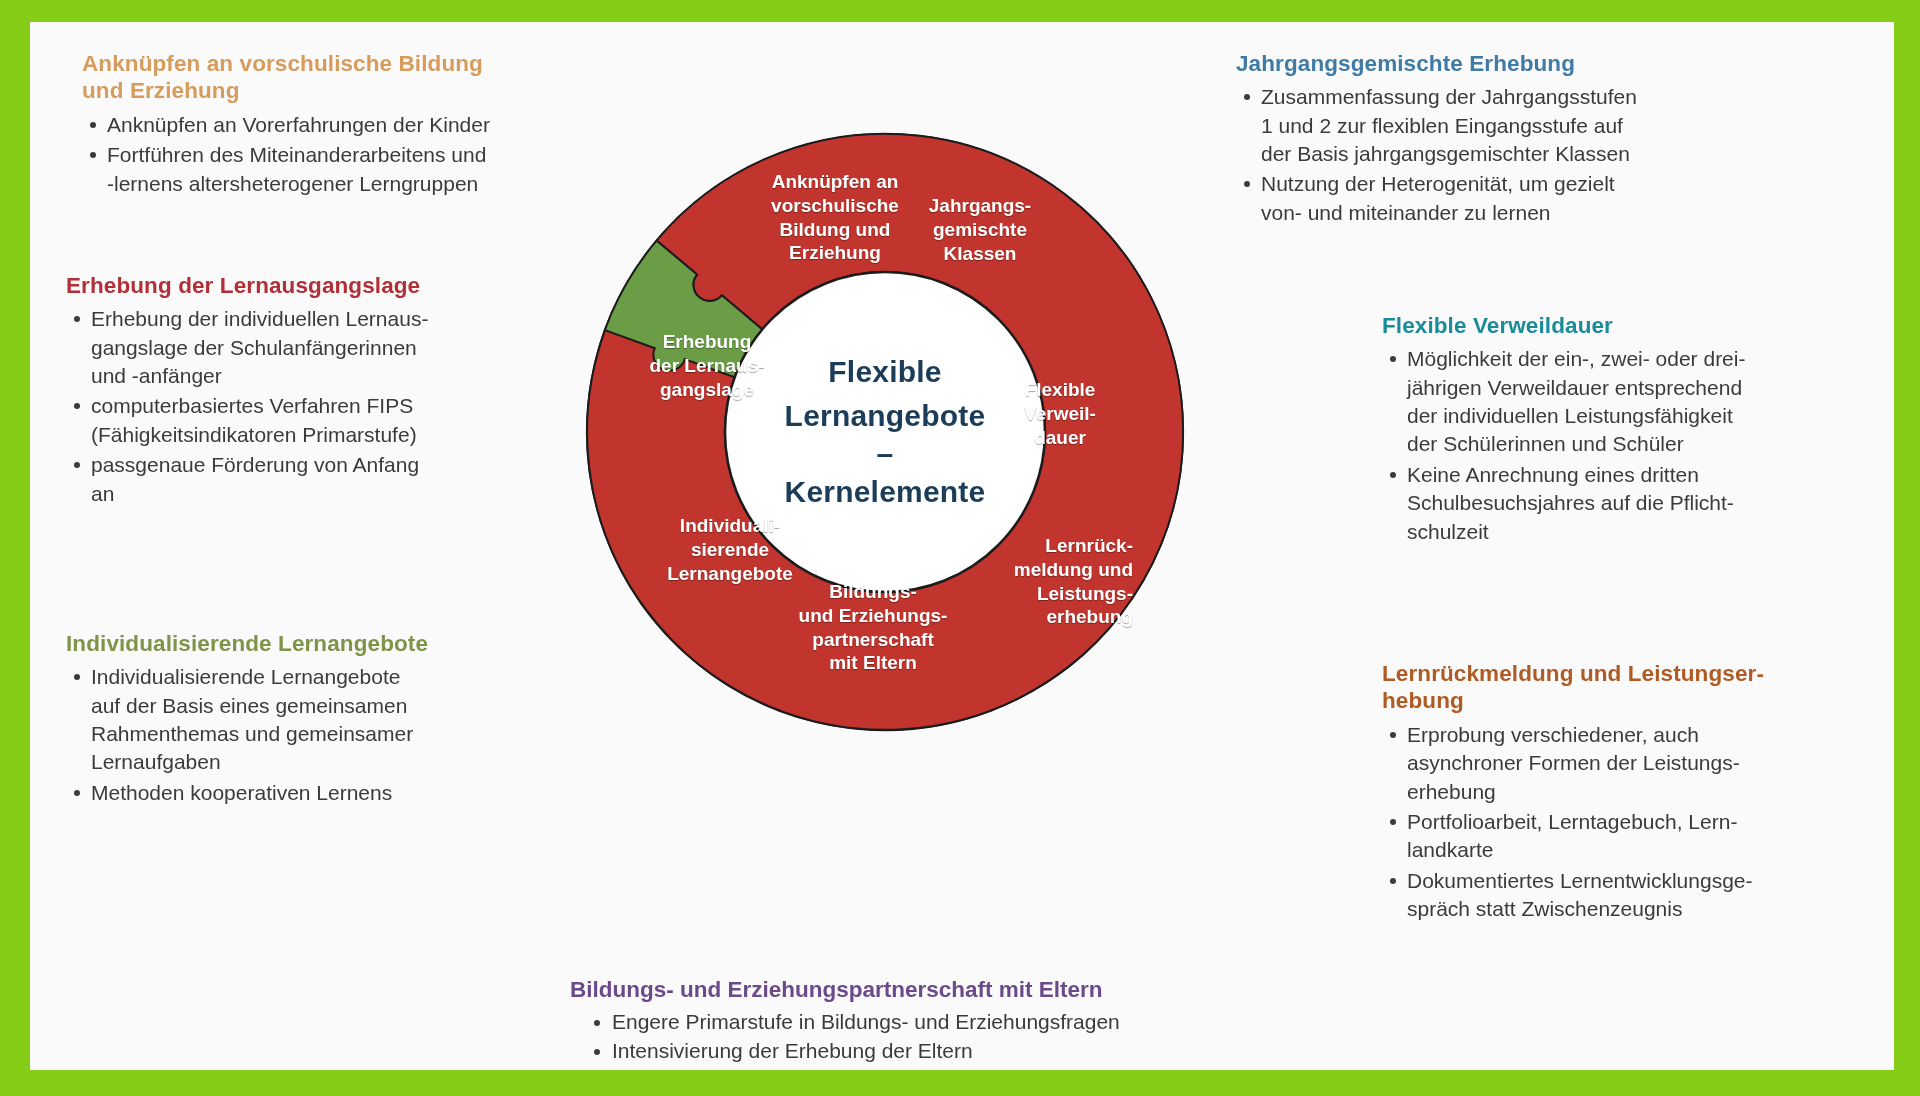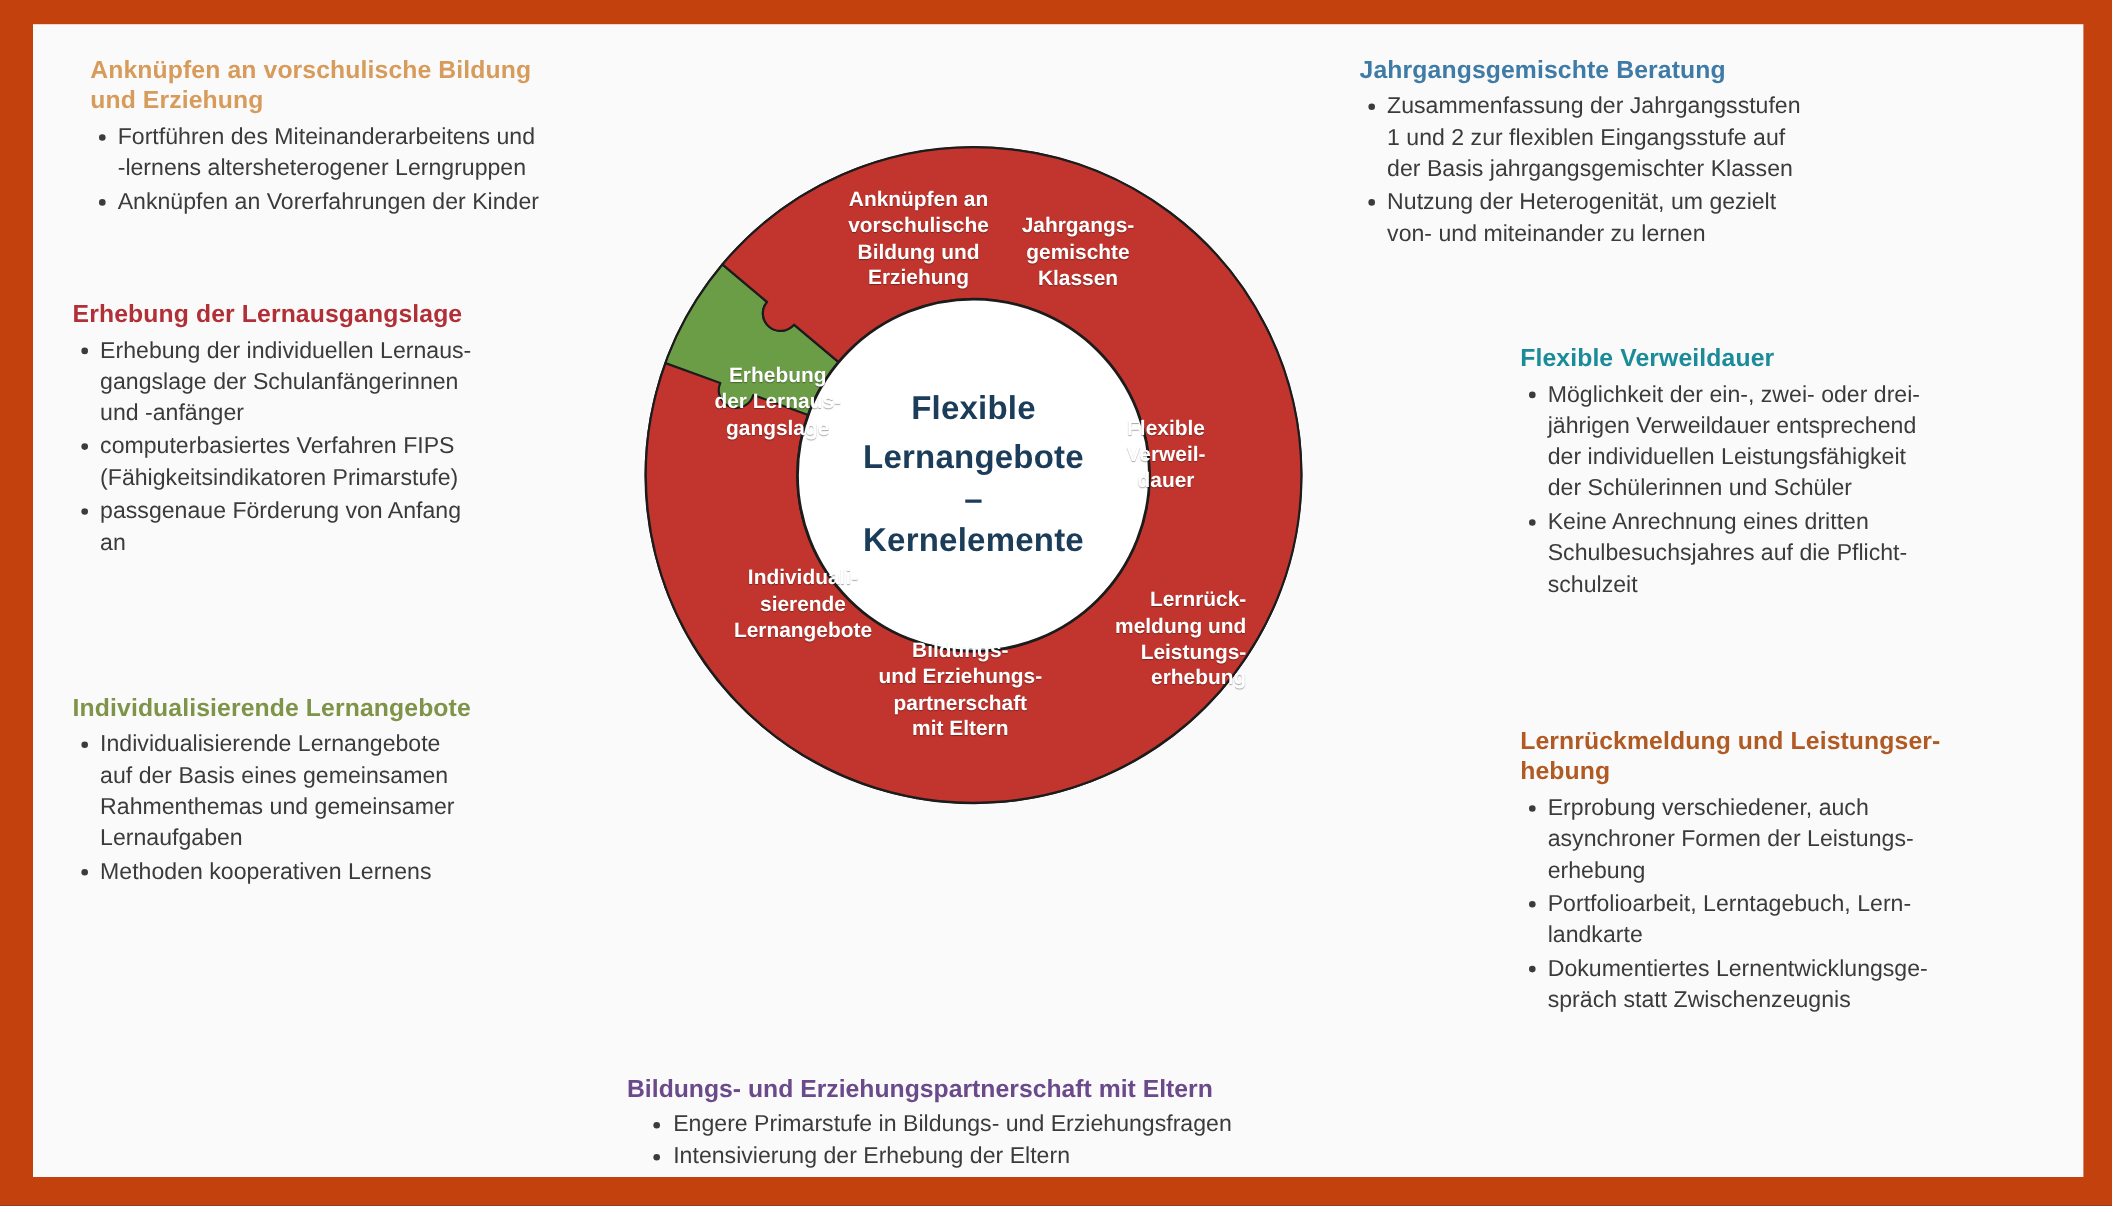--- a/index.html
+++ b/index.html
@@ -10,21 +10,21 @@
   body {
     width: 1920px;
     height: 1096px;
     font-family: "Liberation Sans", sans-serif;
     overflow: hidden;
   }
   #poster {
     position: relative;
     width: 1920px;
     height: 1096px;
-    background: #c2410c;
+    background: #84cc16;
     box-sizing: border-box;
     padding: 22px 26px 26px 30px;
   }
   #inner {
     position: relative;
     width: 100%;
     height: 100%;
     background: #fbfafa;
     box-sizing: border-box;
     overflow: hidden;
@@ -125,22 +125,22 @@
 </style>
 </head>
 <body>
 
 <div id="poster">
   <div id="inner">
 
     <div class="block" style="left:52px; top:28px; width:540px;">
       <h3 style="color: rgb(215, 155, 91);">Anknüpfen an vorschulische Bildung<br>und Erziehung</h3>
       <ul>
+        <li>Anknüpfen an Vorerfahrungen der Kinder</li>
         <li>Fortführen des Miteinanderarbeitens und<br>-lernens altersheterogener Lerngruppen</li>
-        <li>Anknüpfen an Vorerfahrungen der Kinder</li>
       </ul>
     </div>
 
     <div class="block" style="left:36px; top:250px; width:470px;">
       <h3 style="color: rgb(177, 48, 56);">Erhebung der Lernausgangslage</h3>
       <ul>
         <li>Erhebung der individuellen Lernaus-<br>gangslage der Schulanfängerinnen<br>und -anfänger</li>
         <li>computerbasiertes Verfahren FIPS<br>(Fähigkeitsindikatoren Primarstufe)</li>
         <li>passgenaue Förderung von Anfang<br>an</li>
       </ul>
@@ -148,21 +148,21 @@
 
     <div class="block" style="left:36px; top:608px; width:490px;">
       <h3 style="color: rgb(126, 148, 72);">Individualisierende Lernangebote</h3>
       <ul>
         <li>Individualisierende Lernangebote<br>auf der Basis eines gemeinsamen<br>Rahmenthemas und gemeinsamer<br>Lernaufgaben</li>
         <li>Methoden kooperativen Lernens</li>
       </ul>
     </div>
 
     <div class="block" style="left:1206px; top:28px; width:520px;">
-      <h3 style="color: rgb(62, 123, 166);">Jahrgangsgemischte Beratung</h3>
+      <h3 style="color: rgb(62, 123, 166);">Jahrgangsgemischte Erhebung</h3>
       <ul>
         <li>Zusammenfassung der Jahrgangsstufen<br>1 und 2 zur flexiblen Eingangsstufe auf<br>der Basis jahrgangsgemischter Klassen</li>
         <li>Nutzung der Heterogenität, um gezielt<br>von- und miteinander zu lernen</li>
       </ul>
     </div>
 
     <div class="block" style="left:1352px; top:290px; width:500px;">
       <h3 style="color: rgb(26, 140, 153);">Flexible Verweildauer</h3>
       <ul>
         <li>Möglichkeit der ein-, zwei- oder drei-<br>jährigen Verweildauer entsprechend<br>der individuellen Leistungsfähigkeit<br>der Schülerinnen und Schüler</li>

